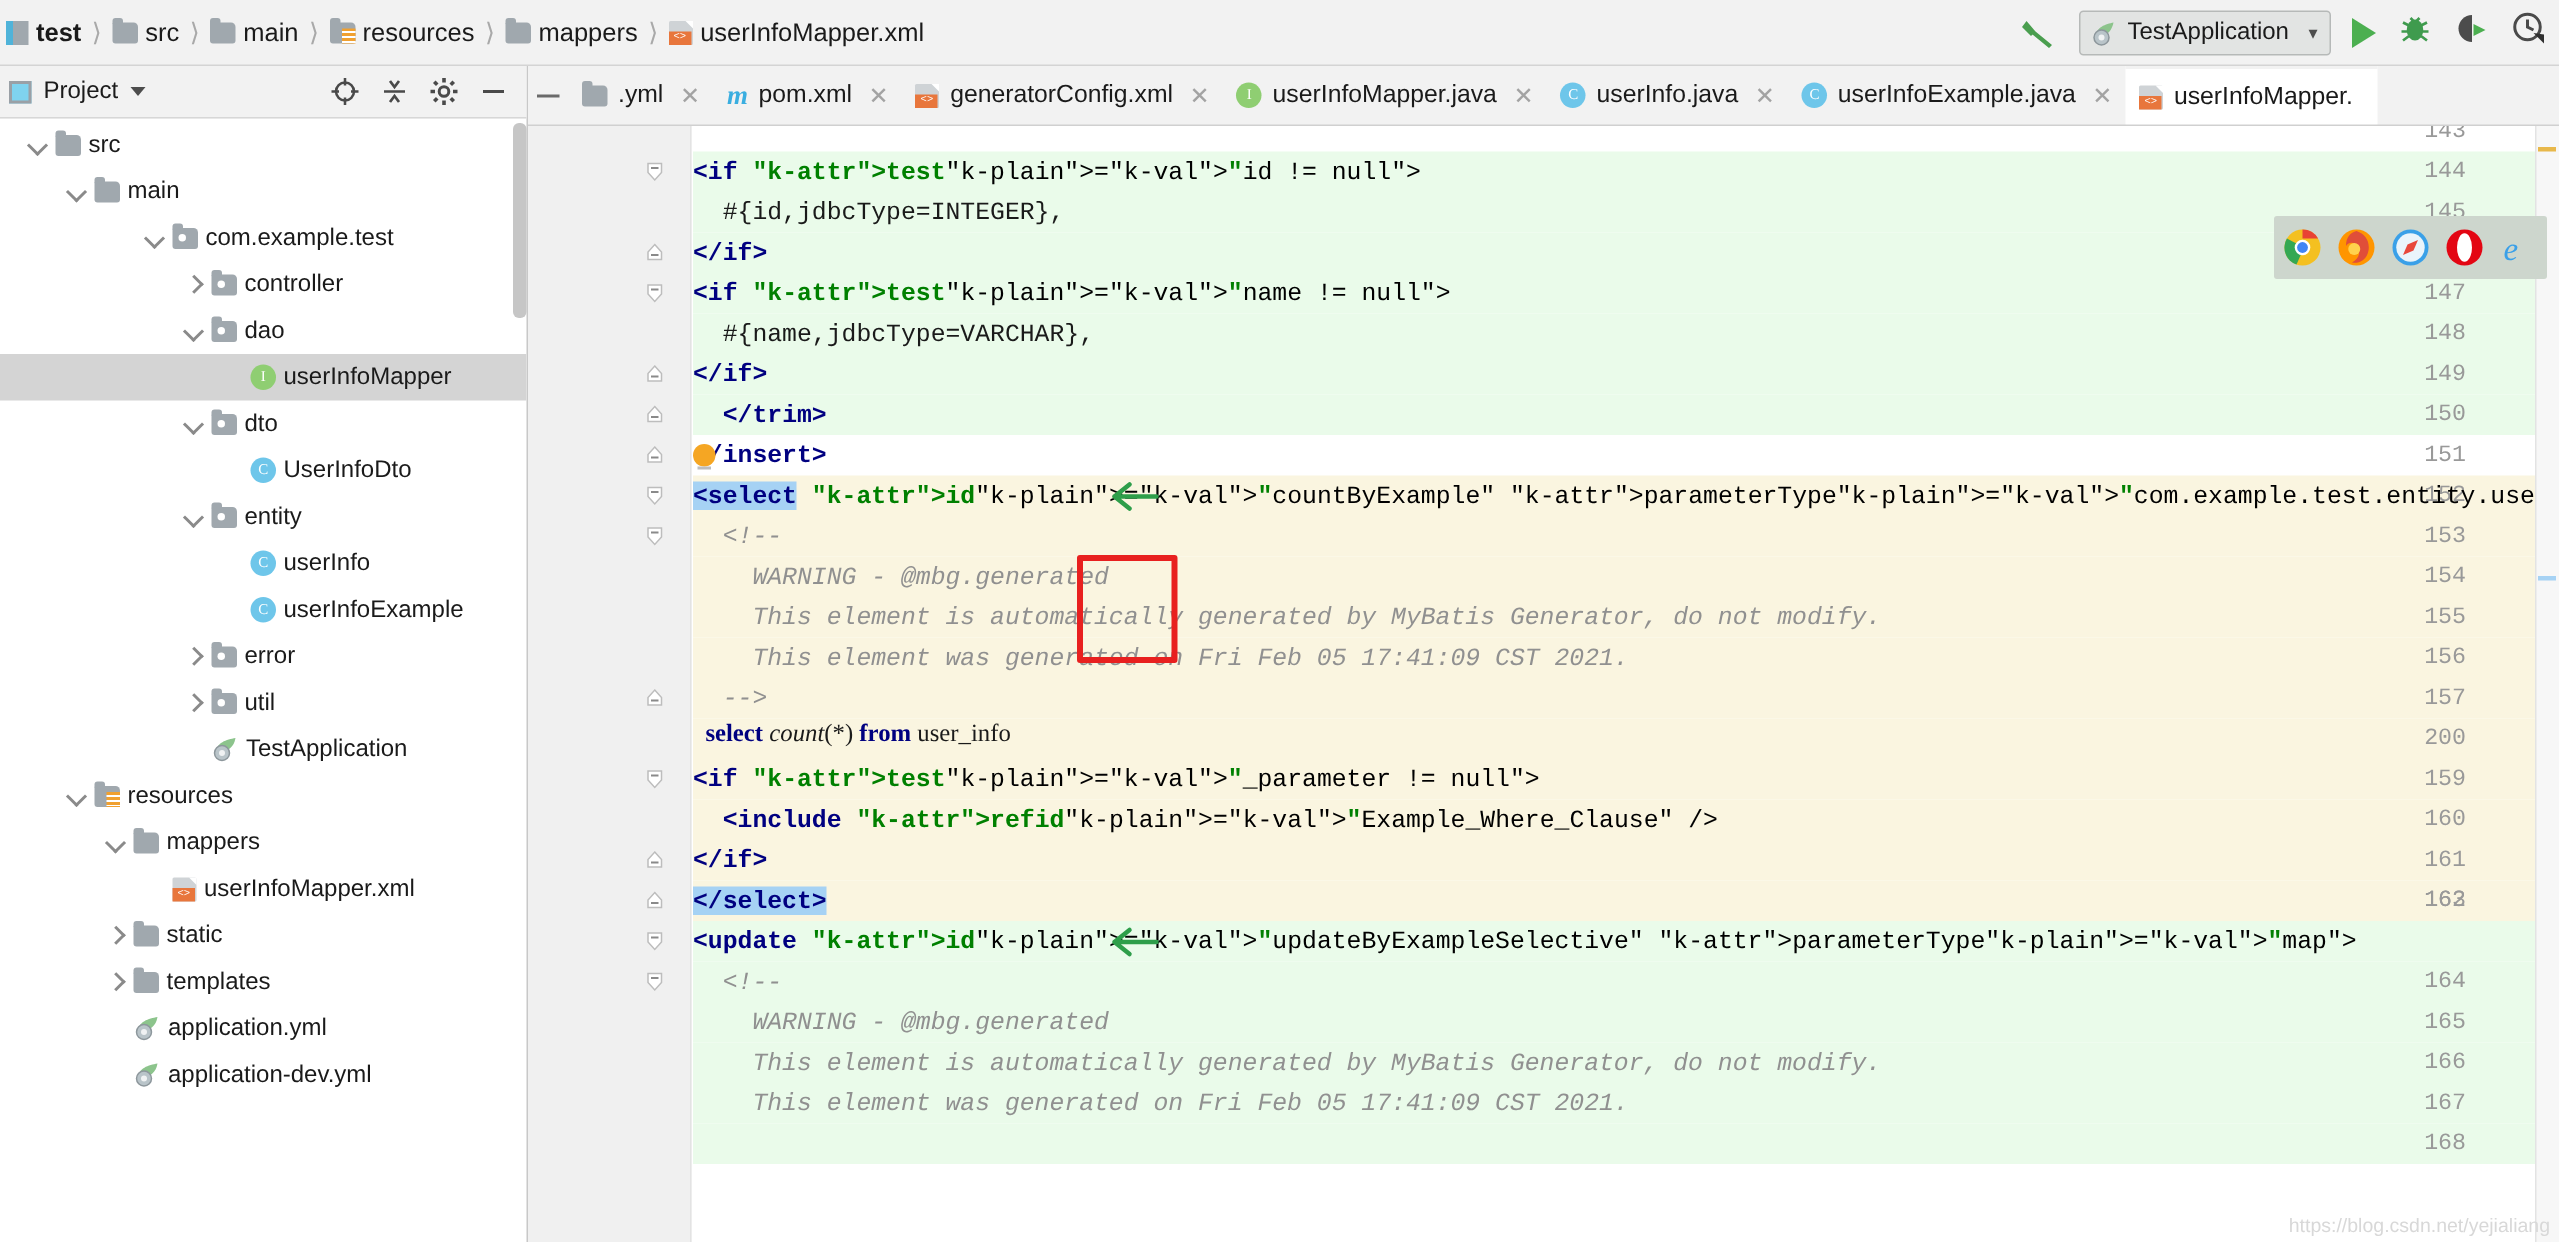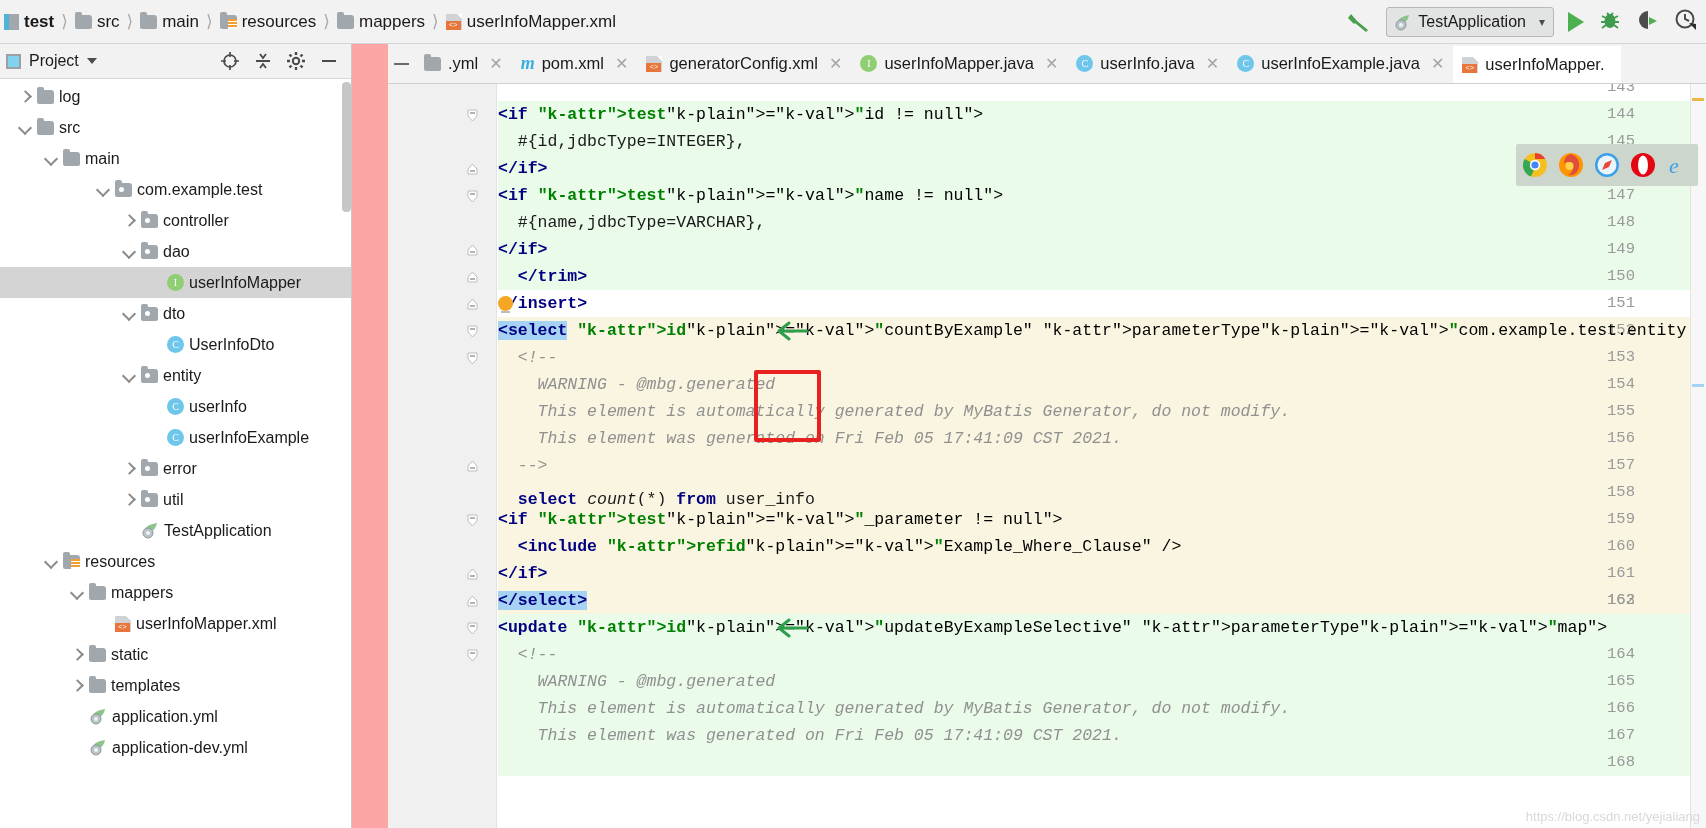--- a/index.html
+++ b/index.html
@@ -89,38 +89,38 @@
   .pkg { width: 17px; height: 14px; background: #a0a8ae; border-radius: 1px 3px 2px 2px; position: relative; }
   .pkg::before { content: ""; position: absolute; left: 0; top: -3px; width: 7px; height: 4px;
     background: #a0a8ae; border-radius: 2px 2px 0 0; }
   .pkg::after { content: ""; position: absolute; left: 4px; top: 4px; width: 5px; height: 5px;
     background: #fff; border-radius: 50%; }
 
   .sb-scroll { position: absolute; right: 0px; top: 38px; width: 9px; height: 130px;
     background: #c6c6c6; border-radius: 4px; }
 
   
-  .editor { position: absolute; left: 352px; top: 44px; width: 1354px; height: 784px; background: #fca5a5; padding-left: 36px; }
+  .editor { position: absolute; left: 352px; top: 44px; width: 1354px; height: 784px; background: #fca5a5; }
   .tabs { height: 40px; background: #f2f2f2; display: flex; align-items: stretch;
           border-bottom: 1px solid #d0d0d0; overflow: hidden; }
   .tab { display: flex; align-items: center; gap: 7px; padding: 0 9px; font-size: 16.5px;
          color: #1a1a1a; white-space: nowrap; border-right: 0; }
   .tab .x { color: #a3a3a3; font-size: 16px; margin-left: 4px; }
   .tab.active { background: #ffffff; border-top: 2px solid #f2f2f2; }
   .tab.active::after { content: ""; }
   .minus-tab { display: flex; align-items: center; padding: 0 6px; }
   .minus-bar { width: 15px; height: 2px; background: #6a6a6a; }
 
   .code-area { position: relative; height: 744px; background: #ffffff; overflow: hidden; }
 
   .gutter { position: absolute; left: 0; top: 0; width: 109px; height: 744px; background: #f0f0f0; }
   .gutter-edge { position: absolute; left: 108px; top: 0; width: 1px; height: 744px; background: #e3e3e3; }
 
   .ln { position: absolute; right: 62px; font-size: 15.5px; color: #999999;
-        font-family: "Liberation Mono", monospace; text-align: center; width: 46px; }
+        font-family: "Liberation Mono", monospace; text-align: right; width: 46px; }
 
   .fold { position: absolute; left: 78px; width: 13px; height: 13px; }
 
   .codeline {
     position: absolute; left: 110px; height: 27px; line-height: 27px;
     font-family: "Liberation Mono", monospace; font-size: 16.5px; white-space: pre;
   }
   .hl-green { position: absolute; left: 110px; height: 27px; background: #eafbea; }
   .hl-yellow { position: absolute; left: 110px; height: 27px; background: #faf5e0; }
 
@@ -273,26 +273,20 @@
         </span>
         <span class="sb-ico">
           <svg width="20" height="20" viewBox="0 0 20 20">
               <path d="M3 10 H17" stroke="#4a4a4a" stroke-width="2"></path>
             </svg>
         </span>
       </div>
     </div>
 
     <div class="tree" id="tree-root">
-        <div class="row">
-          <span style="display:inline-block;width:18px;flex:0 0 auto;"></span>
-          <span class="arw r"></span>
-          <span class="ic ic-folder"></span>
-          <span class="nolabel">log</span>
-        </div>
         <div class="row">
           <span style="display:inline-block;width:18px;flex:0 0 auto;"></span>
           <span class="arw d"></span>
           <span class="ic ic-folder"></span>
           <span class="nolabel">src</span>
         </div>
         <div class="row">
           <span style="display:inline-block;width:44px;flex:0 0 auto;"></span>
           <span class="arw d"></span>
           <span class="ic ic-folder"></span>
@@ -552,22 +546,22 @@
           <div class="ln" style="top: 345px;">156</div>
           <div class="codeline" style="top: 341px;"><span class="k-cmt">    This element was generated on Fri Feb 05 17:41:09 CST 2021.</span></div>
           <div class="hl-yellow" style="top: 368px; width: 1230px;"></div>
           <div class="ln" style="top: 372px;">157</div>
           <div class="fold" style="top: 375px;"><svg width="13" height="13" viewBox="0 0 13 13">
               <path d="M6.5 1 L11 6 v5 H2 V6 Z" fill="#fff" stroke="#bdbdbd"></path>
               <path d="M4 8 h5" stroke="#8a8a8a" stroke-width="1.3"></path>
             </svg></div>
           <div class="codeline" style="top: 368px;"><span class="k-cmt">  --&gt;</span></div>
           <div class="hl-yellow" style="top: 395px; width: 1230px;"></div>
-          <div class="ln" style="top: 399px;">158</div>
-          <div class="codeline" style="top: 402px;">  <span class="k-sql">select</span> <span class="k-fn">count</span><span class="k-plain">(*)</span> <span class="k-sql">from</span> <span class="k-plain">user_info</span></div>
+          <div class="ln" style="top: 399px;">200</div>
+          <div class="codeline" style="top: 391px; font-family: Liberation Serif, serif;">  <span class="k-sql">select</span> <span class="k-fn">count</span><span class="k-plain">(*)</span> <span class="k-sql">from</span> <span class="k-plain">user_info</span></div>
           <div class="hl-yellow" style="top: 422px; width: 1230px;"></div>
           <div class="ln" style="top: 426px;">159</div>
           <div class="fold" style="top: 429px;"><svg width="13" height="13" viewBox="0 0 13 13">
               <path d="M2 1 h9 v6 l-4.5 5 L2 7 Z" fill="#fff" stroke="#bdbdbd"></path>
               <path d="M4 4 h5" stroke="#8a8a8a" stroke-width="1.3"></path>
             </svg></div>
           <div class="codeline" style="top: 422px;"><span class="k-tag">&lt;if</span><span class="k-val"> <span class="&lt;span">"k-attr"</span>&gt;test</span><span class="&lt;span">"k-plain"</span>&gt;=<span class="&lt;span">"k-val"</span>&gt;<span class="k-val">"</span>_parameter != null"&gt;</div>
           <div class="hl-yellow" style="top: 449px; width: 1230px;"></div>
           <div class="ln" style="top: 453px;">160</div>
           <div class="codeline" style="top: 449px;">  <span class="k-tag">&lt;include</span><span class="k-val"> <span class="&lt;span">"k-attr"</span>&gt;refid</span><span class="&lt;span">"k-plain"</span>&gt;=<span class="&lt;span">"k-val"</span>&gt;<span class="k-val">"</span>Example_Where_Clause" /&gt;</div>

